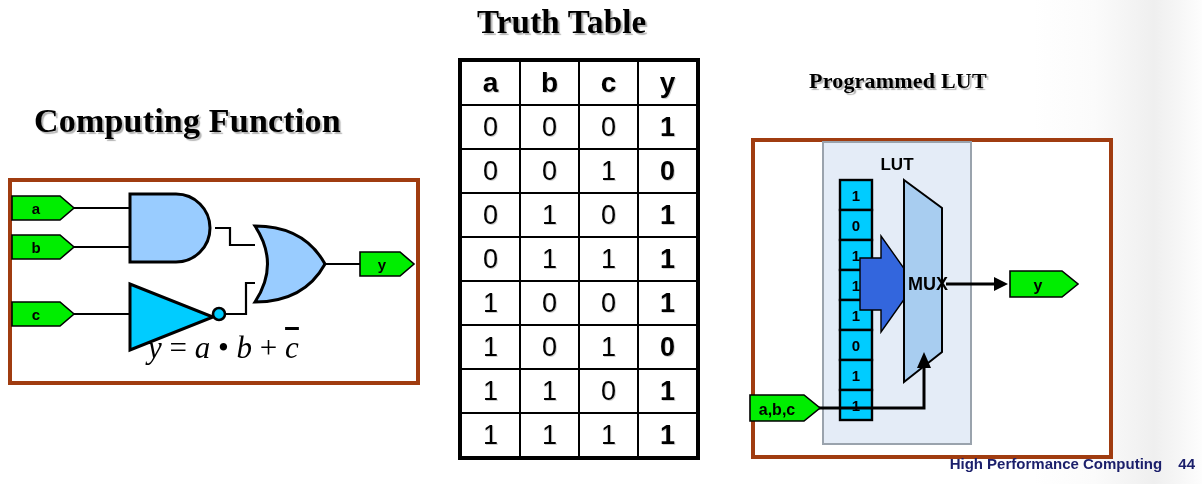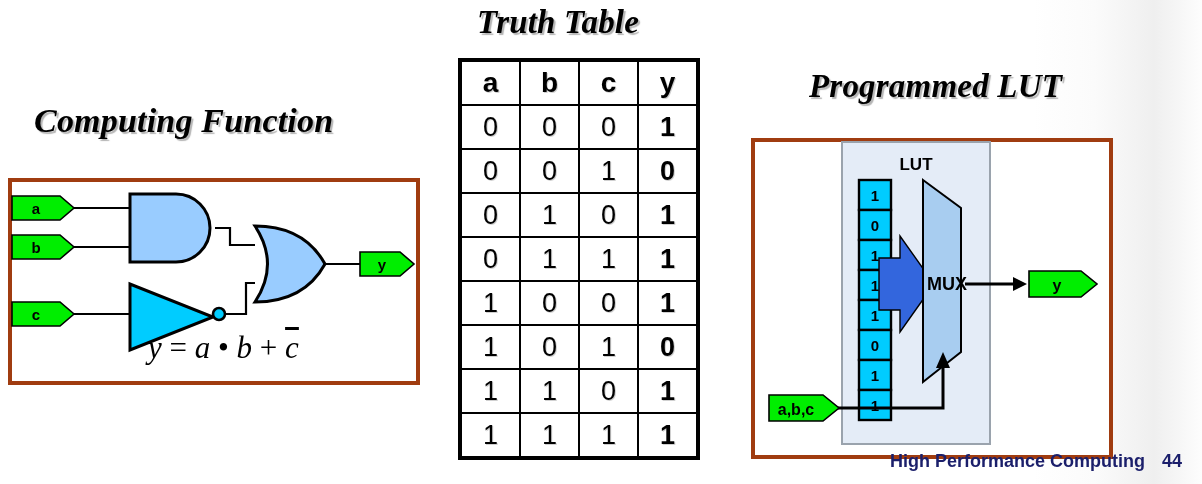--- a/index.html
+++ b/index.html
@@ -17,39 +17,38 @@
   }
 
   .ttl{
     position:absolute;
     font-family:"Liberation Serif", serif;
     font-weight:bold;
     color:#000000;
     text-shadow:2px 2px 1px rgba(120,120,120,.55);
     white-space:nowrap;
     letter-spacing:.2px;
-    font-style:italic;
   }
   #title-required{left:34px;top:102px;font-size:34px;}
   #title-truth{left:477px;top:4px;font-size:33px;}
-  #title-lut{left:809px;top:68px;font-size:33px;}
+  #title-lut{left:809px;top:68px;font-size:22px;}
 
   
   .panel{
     position:absolute;
     border:4px solid #a03c10;
     background:#ffffff;
     box-sizing:border-box;
   }
   #panel-required{left:8px;top:178px;width:412px;height:207px;}
   #panel-lut{left:751px;top:138px;width:362px;height:321px;}
 
   
   #schematic{position:absolute;left:8px;top:178px;width:412px;height:207px;}
-  #lutdraw{position:absolute;left:751px;top:138px;width:362px;height:321px;}
+  #lutdraw{position:absolute;left:732px;top:138px;width:362px;height:321px;}
 
   .eq{
     position:absolute;
     left:108px;top:330px;
     font-family:"Liberation Serif", serif;
     font-style:italic;
     font-size:31px;
     color:#000;
     white-space:nowrap;
     margin-left:40px;
@@ -75,23 +74,23 @@
   }
   #truth-table th{font-weight:bold;font-size:28px;}
   #truth-table td.val{font-weight:normal;}
   #truth-table td.yv{font-weight:bold;}
 
   
   #truth-table{box-shadow:0 0 0 2px #000;}
 
   
   #footer{
-    position:absolute;right:20px;bottom:12px;
+    position:absolute;right:7px;bottom:12px;
     color:#1b1f6b;
-    font-weight:bold;font-size:18px;
+    font-weight:bold;font-size:15px;
     white-space:nowrap;
   }
   #footer .pg{margin-left:12px;}
   svg{display:block;overflow:visible;}
   .lbl-txt{font-family:"Liberation Sans",sans-serif;font-weight:bold;font-size:15px;fill:#000;}
 </style>
 </head>
 <body>
 
 <div id="slide"></div>

